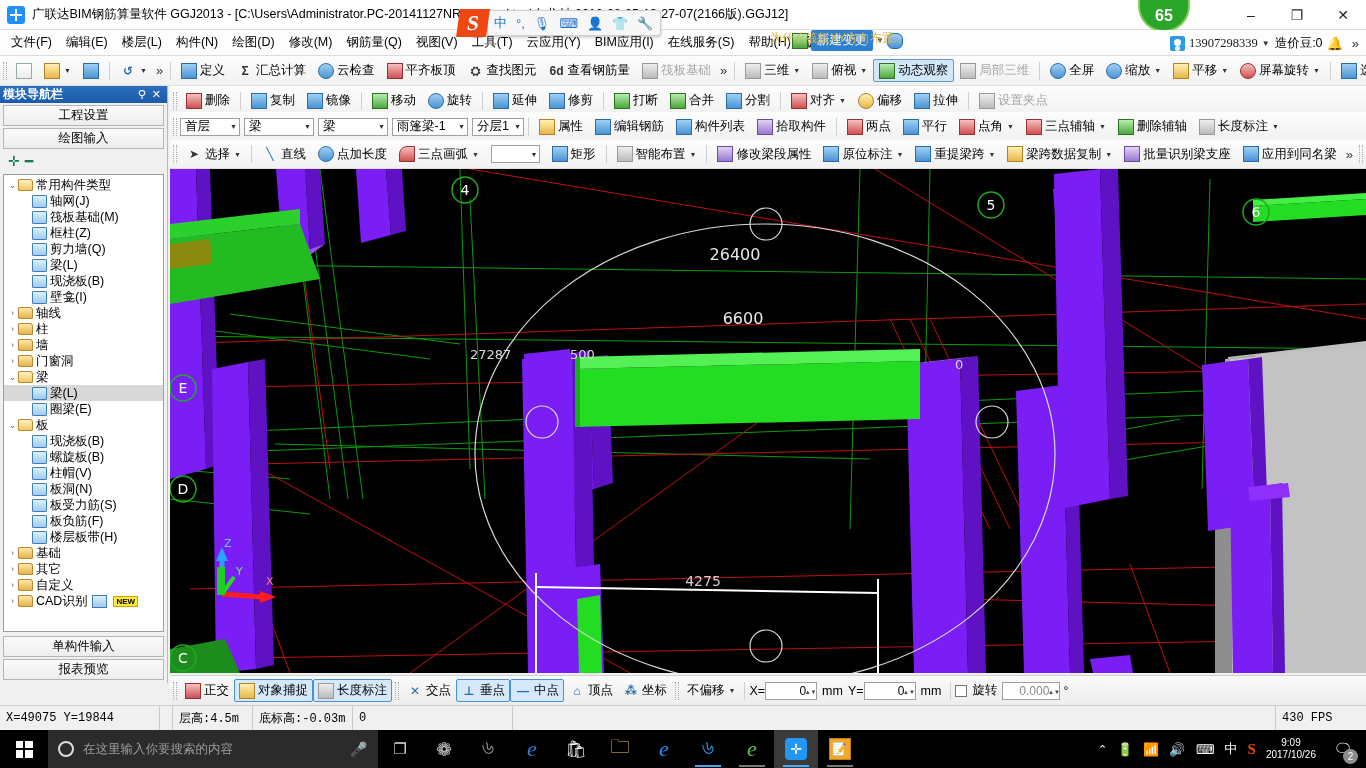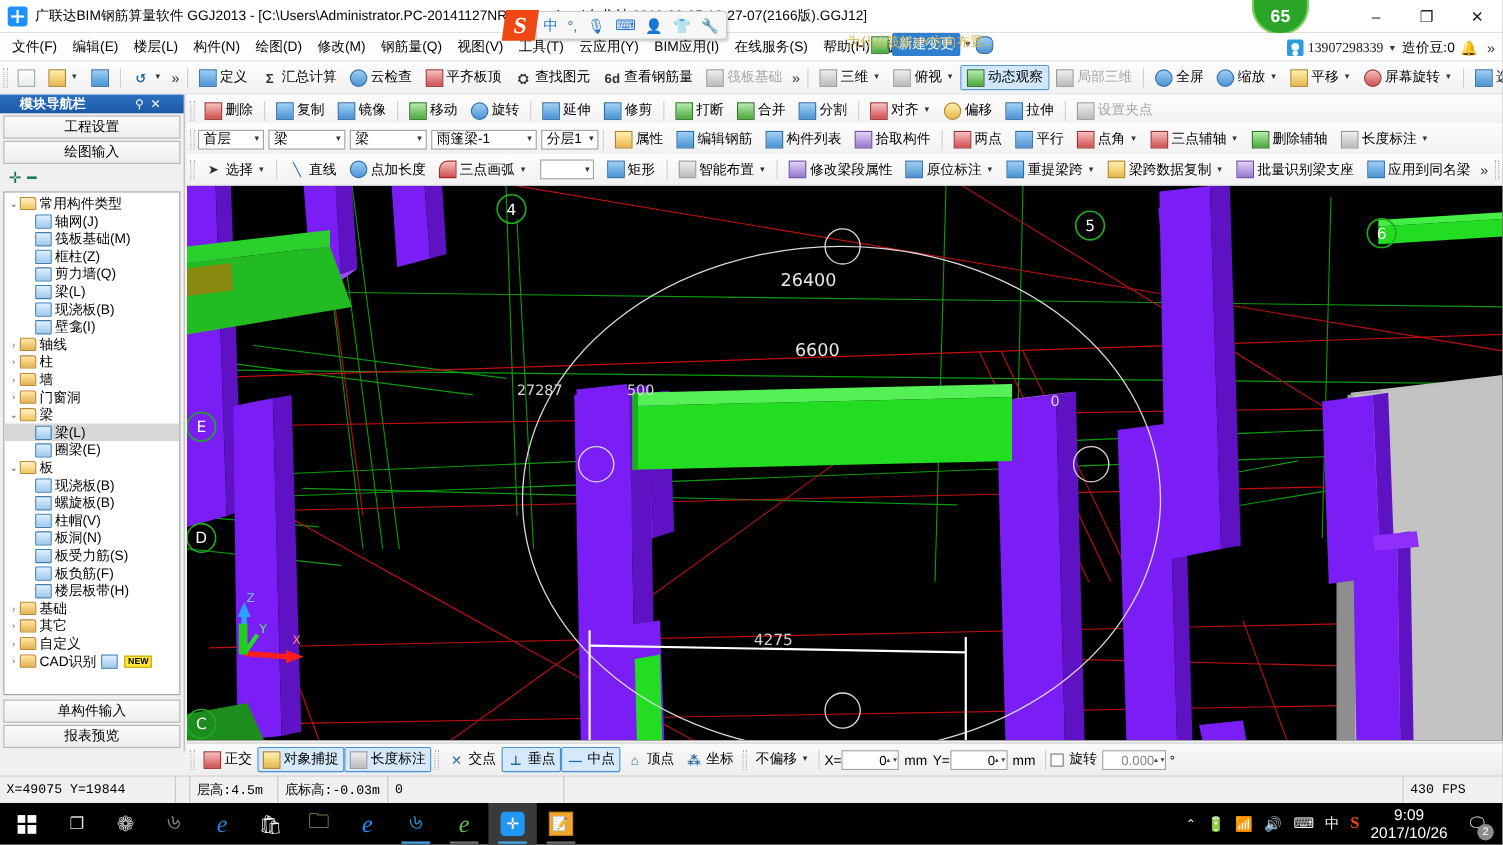--- a/index.html
+++ b/index.html
@@ -107,21 +107,21 @@
   .ic.txt { font-size: 12px; line-height: 16px; text-align: center; color: #2b6ba8; font-weight: bold; }
 
   
   .leftpanel {
     position: absolute; left: 0; top: 86px; width: 168px; height: 597px;
     background: #f0f0f0; border-right: 1px solid #b9b9b9;
     display: flex; flex-direction: column;
   }
   .lp-title {
     height: 17px; background: linear-gradient(#2b6fbf,#1c5aa8); color: #fff;
-    display: flex; align-items: center; padding: 0 18px; font-size: 12px; font-weight: bold;
+    display: flex; align-items: center; padding: 0 3px; font-size: 12px; font-weight: bold;
   }
   .lp-title .spacer { flex: 1; }
   .lp-title .pin, .lp-title .x { padding: 0 3px; font-size: 11px; }
   .lp-btn {
     height: 21px; margin: 2px 3px 0 3px; background: linear-gradient(#fbfbfb,#ededed);
     border: 1px solid #b5b5b5; display: flex; align-items: center; justify-content: center;
     font-size: 12.5px; color: #000;
   }
   .lp-toolrow { height: 24px; display: flex; align-items: center; gap: 6px; padding: 0 8px; }
   .plusmini { color: #167a4e; font-weight: bold; font-size: 14px; letter-spacing: -1px; }
@@ -194,21 +194,21 @@
   .searchbox {
     width: 330px; height: 38px; background: #2b2b2b; display: flex; align-items: center;
     padding: 0 10px; gap: 9px; color: #9d9d9d; font-size: 12.5px;
   }
   .cortana { width: 16px; height: 16px; border: 2px solid #dcdcdc; border-radius: 50%; flex: none; }
   .mic { margin-left: auto; font-size: 14px; color: #c9c9c9; }
   .tb-ico { width: 44px; height: 38px; display: flex; align-items: center; justify-content: center; position: relative; }
   .tb-ico.act { background: #3a3a3a; }
   .tb-ico .ul { position: absolute; bottom: 1px; left: 9px; width: 26px; height: 2px; background: #4aa8f0; }
   .tray { margin-left: auto; display: flex; align-items: center; gap: 10px; padding-right: 6px; color: #fff; font-size: 12px; }
-  .clock { text-align: center; line-height: 1.25; font-size: 14px; color: #fff; }
+  .clock { text-align: center; line-height: 1.25; font-size: 10px; color: #fff; }
   .notif { width: 34px; height: 38px; display: flex; align-items: center; justify-content: center; position: relative; color: #fff; }
   .notif .cnt {
     position: absolute; right: 2px; bottom: 4px; width: 15px; height: 15px; background: #8d8d8d;
     border-radius: 50%; color: #fff; font-size: 10px; display: flex; align-items: center; justify-content: center;
   }
 </style>
 </head>
 <body>
 
 <div id="app">
@@ -443,21 +443,21 @@
     <div class="selbox" style="width:70px">
         <span style="flex:1">梁</span>
         <span class="cdown">▼</span>
       </div>
     <div style="width:4px"></div>
     <div class="selbox" style="width:70px">
         <span style="flex:1">梁</span>
         <span class="cdown">▼</span>
       </div>
     <div style="width:4px"></div>
-    <div class="selbox" style="width:96px">
+    <div class="selbox" style="width:76px">
         <span style="flex:1">雨篷梁-1</span>
         <span class="cdown">▼</span>
       </div>
     <div style="width:4px"></div>
     <div class="selbox" style="width:52px">
         <span style="flex:1">分层1</span>
         <span class="cdown">▼</span>
       </div>
     <div class="sep"></div>
     <div class="ti">
@@ -974,20 +974,25 @@
 
   <div class="taskbar">
     <div class="start">
       <span class="win">
           <i></i>
           <i></i>
           <i></i>
           <i></i>
         </span>
     </div>
+    <div class="searchbox">
+      <span class="cortana"></span>
+      <span>在这里输入你要搜索的内容</span>
+      <span class="mic">🎤</span>
+    </div>
     <div class="tb-ico" style="color:#ddd;font-size:15px">❐</div>
     <div class="tb-ico" style="color:#cfcfcf;font-size:19px">❁</div>
     <div class="tb-ico" style="color:#8f8f8f;font-size:19px">৬</div>
     <div class="tb-ico" style="color:#2c7fd4;font-size:22px;font-style:italic;font-family:'Liberation Serif',serif">e</div>
     <div class="tb-ico" style="color:#fff;font-size:17px">🛍</div>
     <div class="tb-ico" style="color:#e8c170;font-size:19px">🗀</div>
     <div class="tb-ico" style="color:#1e90ff;font-size:22px;font-style:italic;font-family:'Liberation Serif',serif">e</div>
     <div class="tb-ico" style="color:#21a0e8;font-size:19px">৬<span class="ul"></span></div>
     <div class="tb-ico" style="color:#5ec14a;font-size:22px;font-style:italic;font-family:'Liberation Serif',serif">e<span class="ul" style="background:#777"></span></div>
     <div class="tb-ico act">

